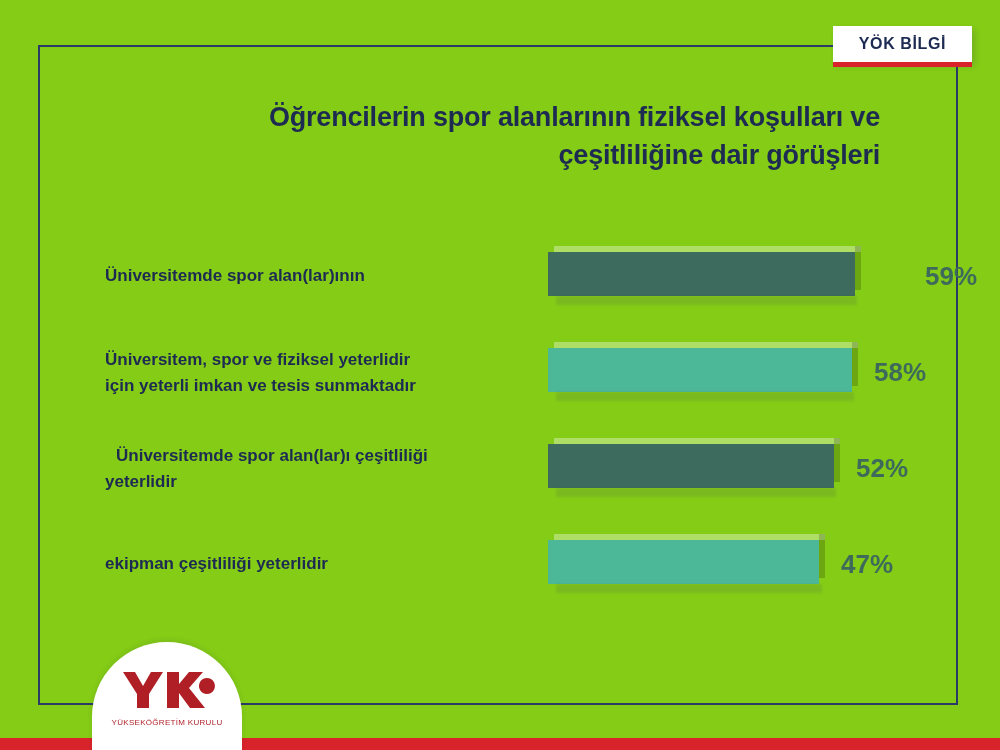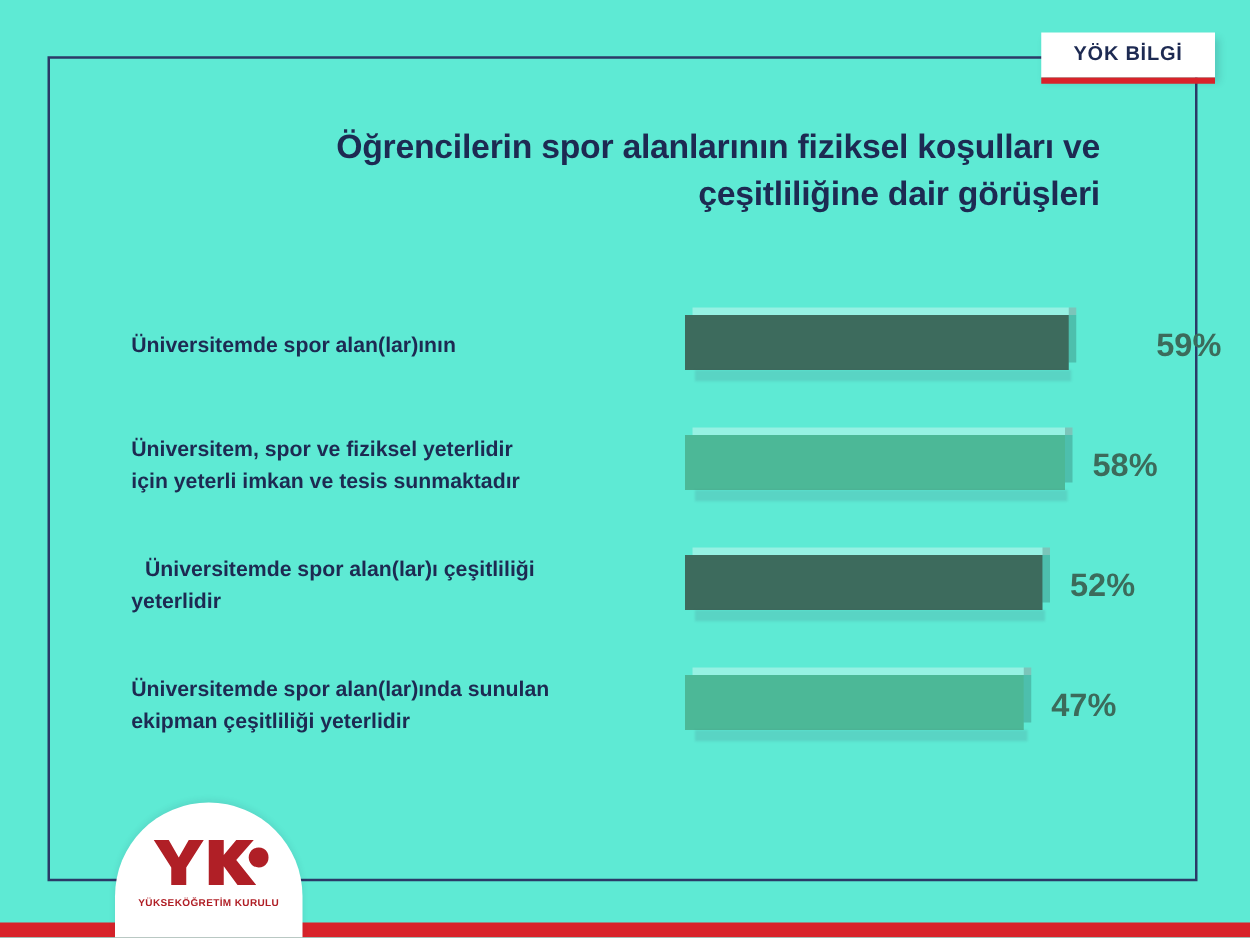--- a/index.html
+++ b/index.html
@@ -13,21 +13,21 @@
     font-family: "Liberation Sans", sans-serif;
     overflow: hidden;
     position: relative;
   }
 
   
   #slide {
     position: absolute;
     left: 0; top: 0;
     width: 1000px; height: 750px;
-    background: #5eead4;
+    background: #84cc16;
   }
 
   
   #frame {
     position: absolute;
     left: 38px; top: 45px;
     width: 920px; height: 660px;
     border: 2px solid #2b3a67;
     box-sizing: border-box;
     background: transparent;
@@ -170,21 +170,21 @@
     transform: translateX(-50%);
     top: 26px;
     width: 96px; height: 44px;
   }
   #logo-text {
     position: absolute;
     left: 0; right: 0;
     top: 76px;
     text-align: center;
     font-size: 8px;
-    font-weight: bold;
+    font-weight: normal;
     letter-spacing: 0.3px;
     color: #b01f26;
   }
 </style>
 </head>
 <body>
 
 <div id="slide">
 
   <div id="frame"></div>
@@ -235,21 +235,20 @@
           <div class="bar" style="width: 286px; background: rgb(61, 107, 93);">
             <div class="face-top" style="background: rgba(255, 255, 255, 0.35);"></div>
             <div class="face-side"></div>
             <div class="shadow"></div>
           </div>
           <div class="bar-value" style="left: 308px;">52%</div>
         </div>
       </div>
       <div class="row" style="top: 288px;">
         <div class="row-label">
-          <span style="display: block;">Üniversitemde spor alan(lar)ında sunulan</span>
           <span style="display: block;">ekipman çeşitliliği yeterlidir</span>
         </div>
         <div class="bar-wrap">
           <div class="bar" style="width: 271px; background: rgb(76, 184, 151);">
             <div class="face-top" style="background: rgba(255, 255, 255, 0.35);"></div>
             <div class="face-side"></div>
             <div class="shadow"></div>
           </div>
           <div class="bar-value" style="left: 293px;">47%</div>
         </div>

